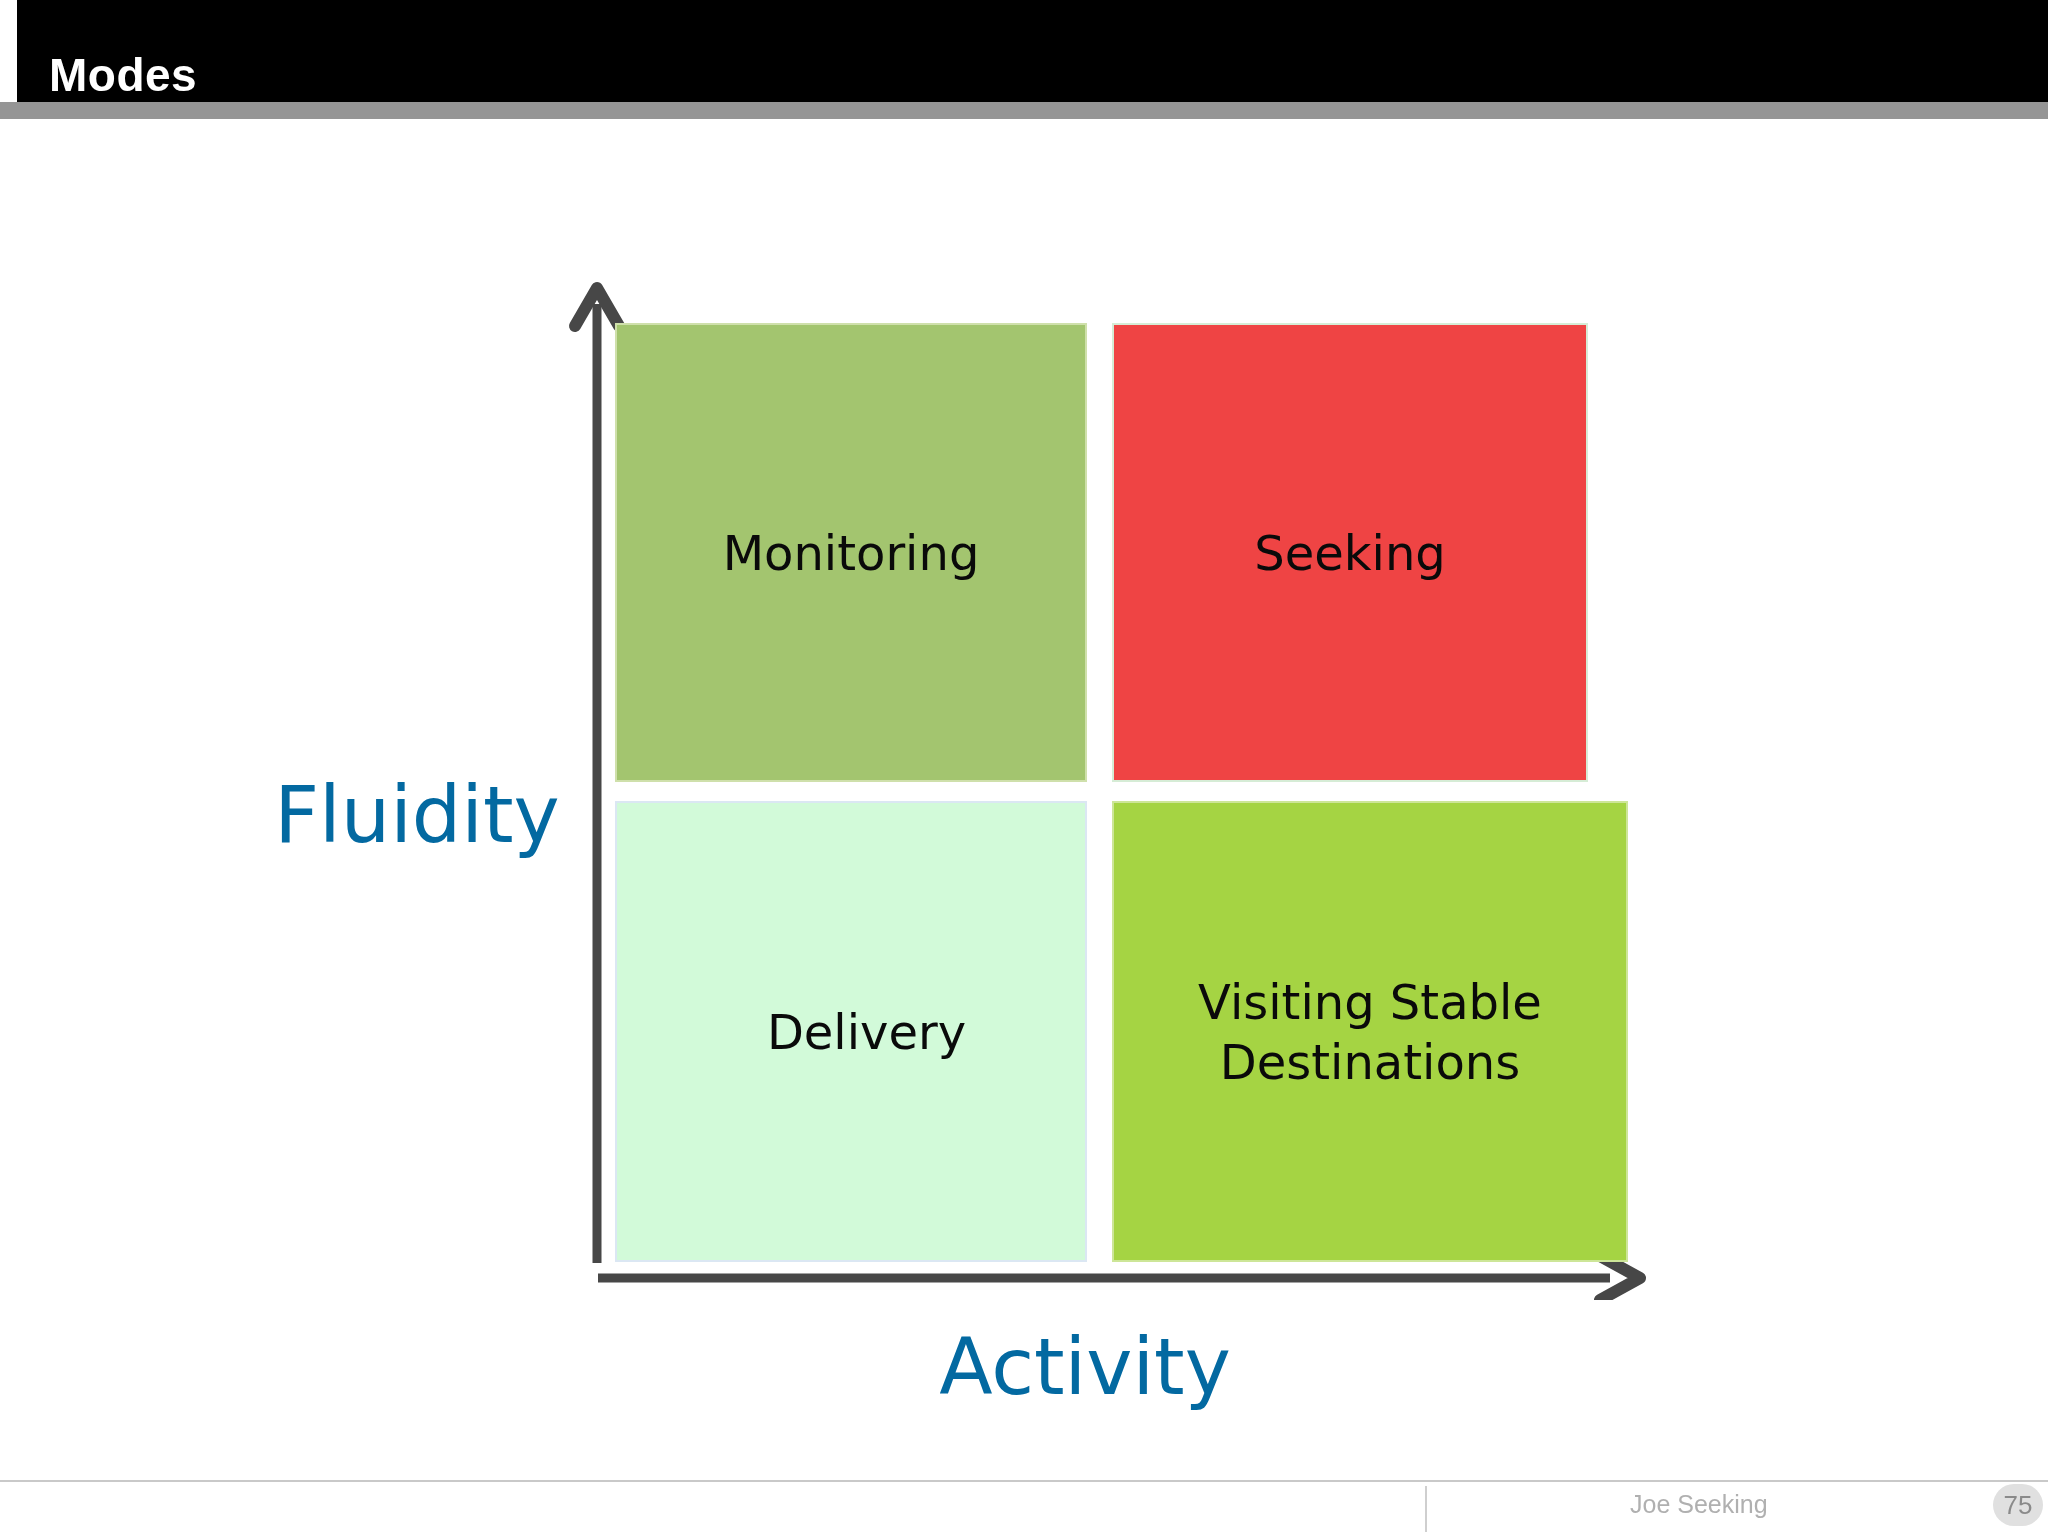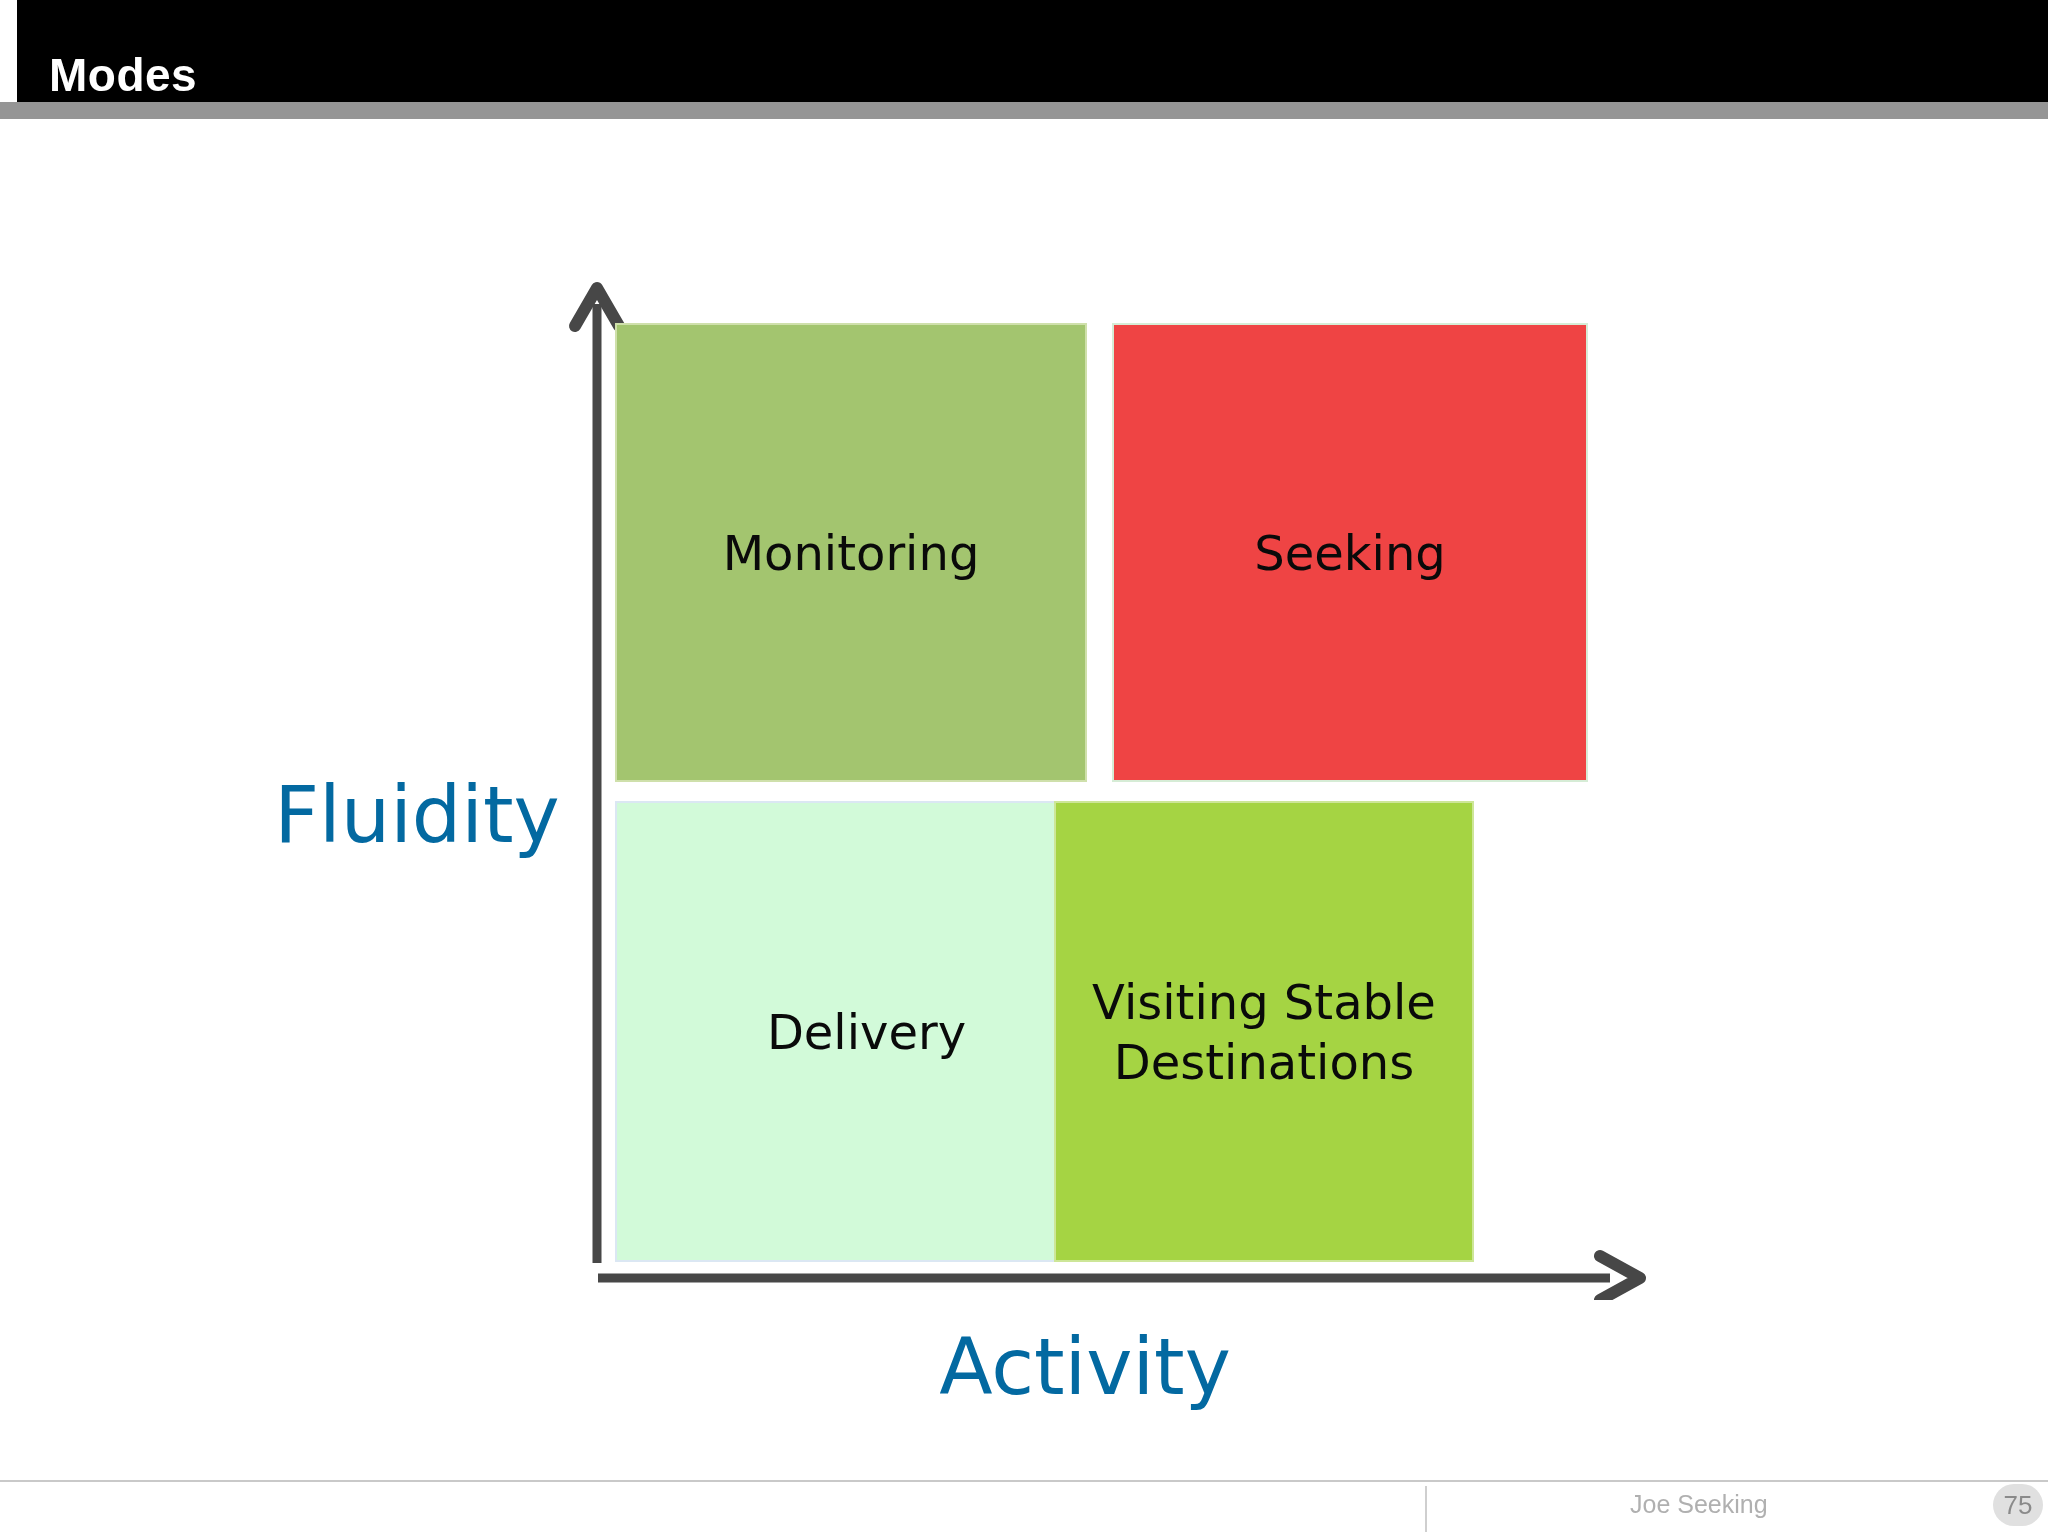--- a/index.html
+++ b/index.html
@@ -49,21 +49,21 @@
     border: 2px solid transparent;
   }
   .quadrant-label {
     font-size: 48px;
     line-height: 1.25;
     color: #0a0a0a;
   }
   #q-monitoring { left: 615px; top: 323px; width: 472px; height: 459px; }
   #q-seeking    { left: 1112px; top: 323px; width: 476px; height: 459px; }
   #q-delivery   { left: 615px; top: 801px; width: 472px; height: 461px; }
-  #q-visiting   { left: 1054px; top: 801px; width: 420px; height: 461px; }
+  #q-visiting   { left: 1112px; top: 801px; width: 516px; height: 461px; }
   #q-visiting .quadrant-label { padding: 0 30px; }
 
   
   #axes-svg {
     position: absolute;
     left: 550px; top: 260px;
     width: 1160px; height: 1040px;
   }
   .axis-label {
     position: absolute;

